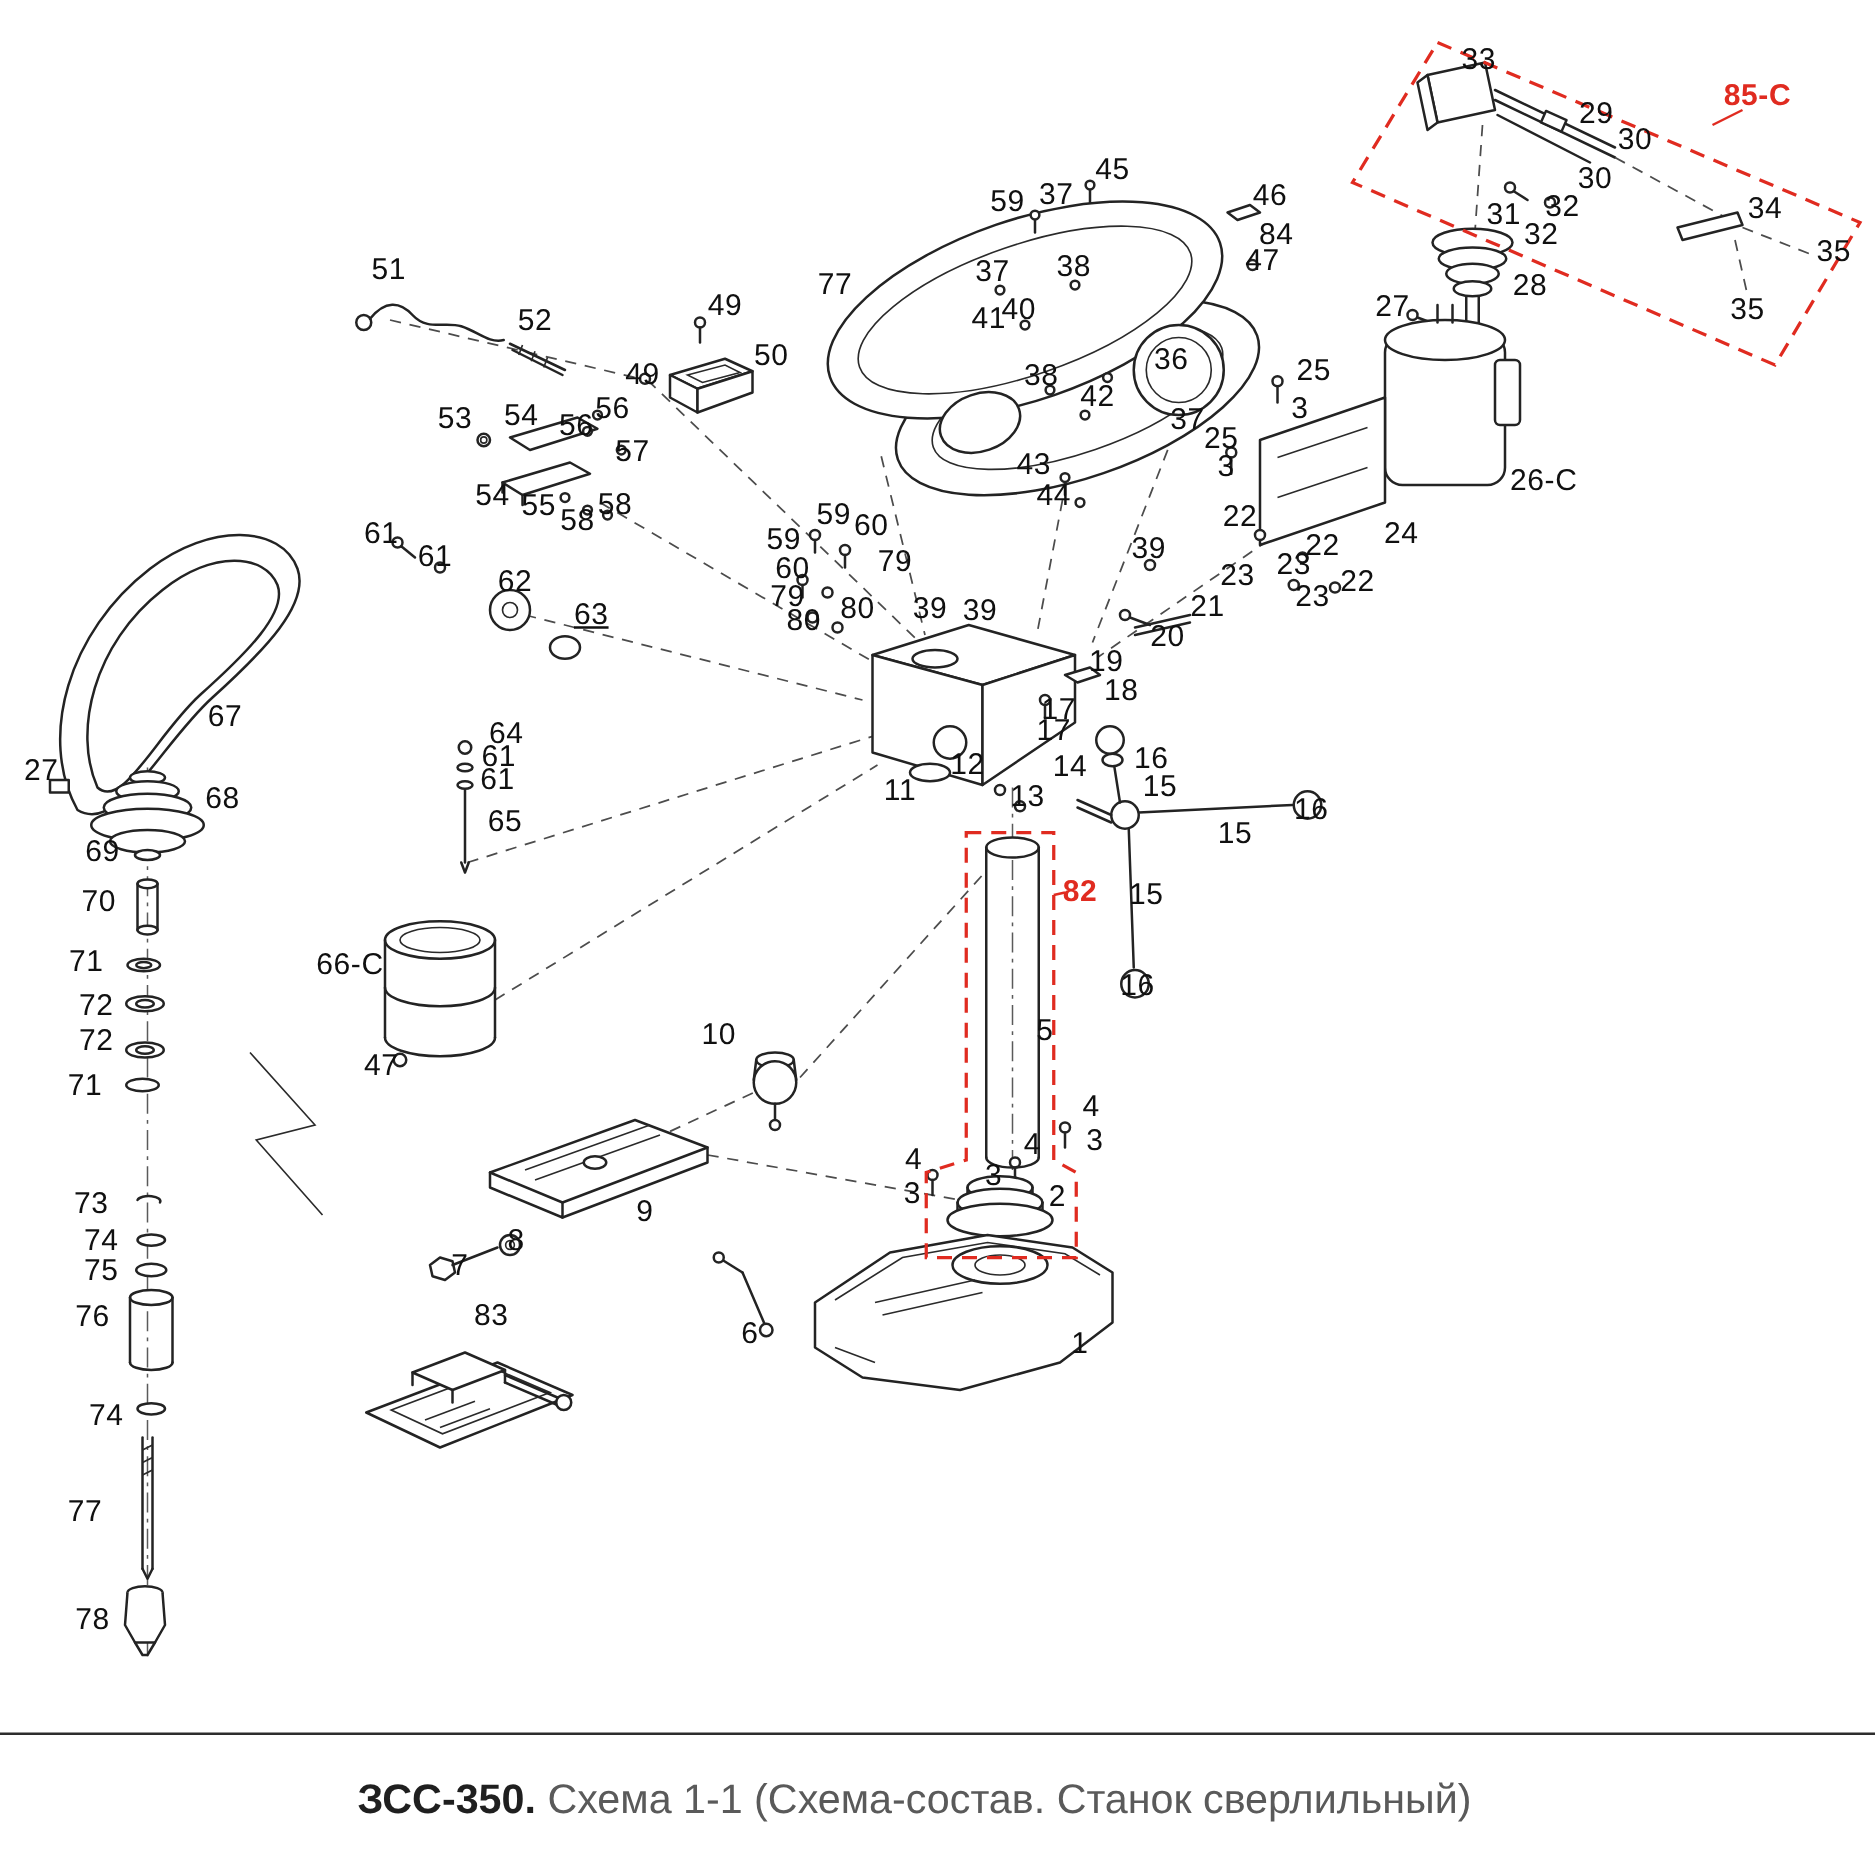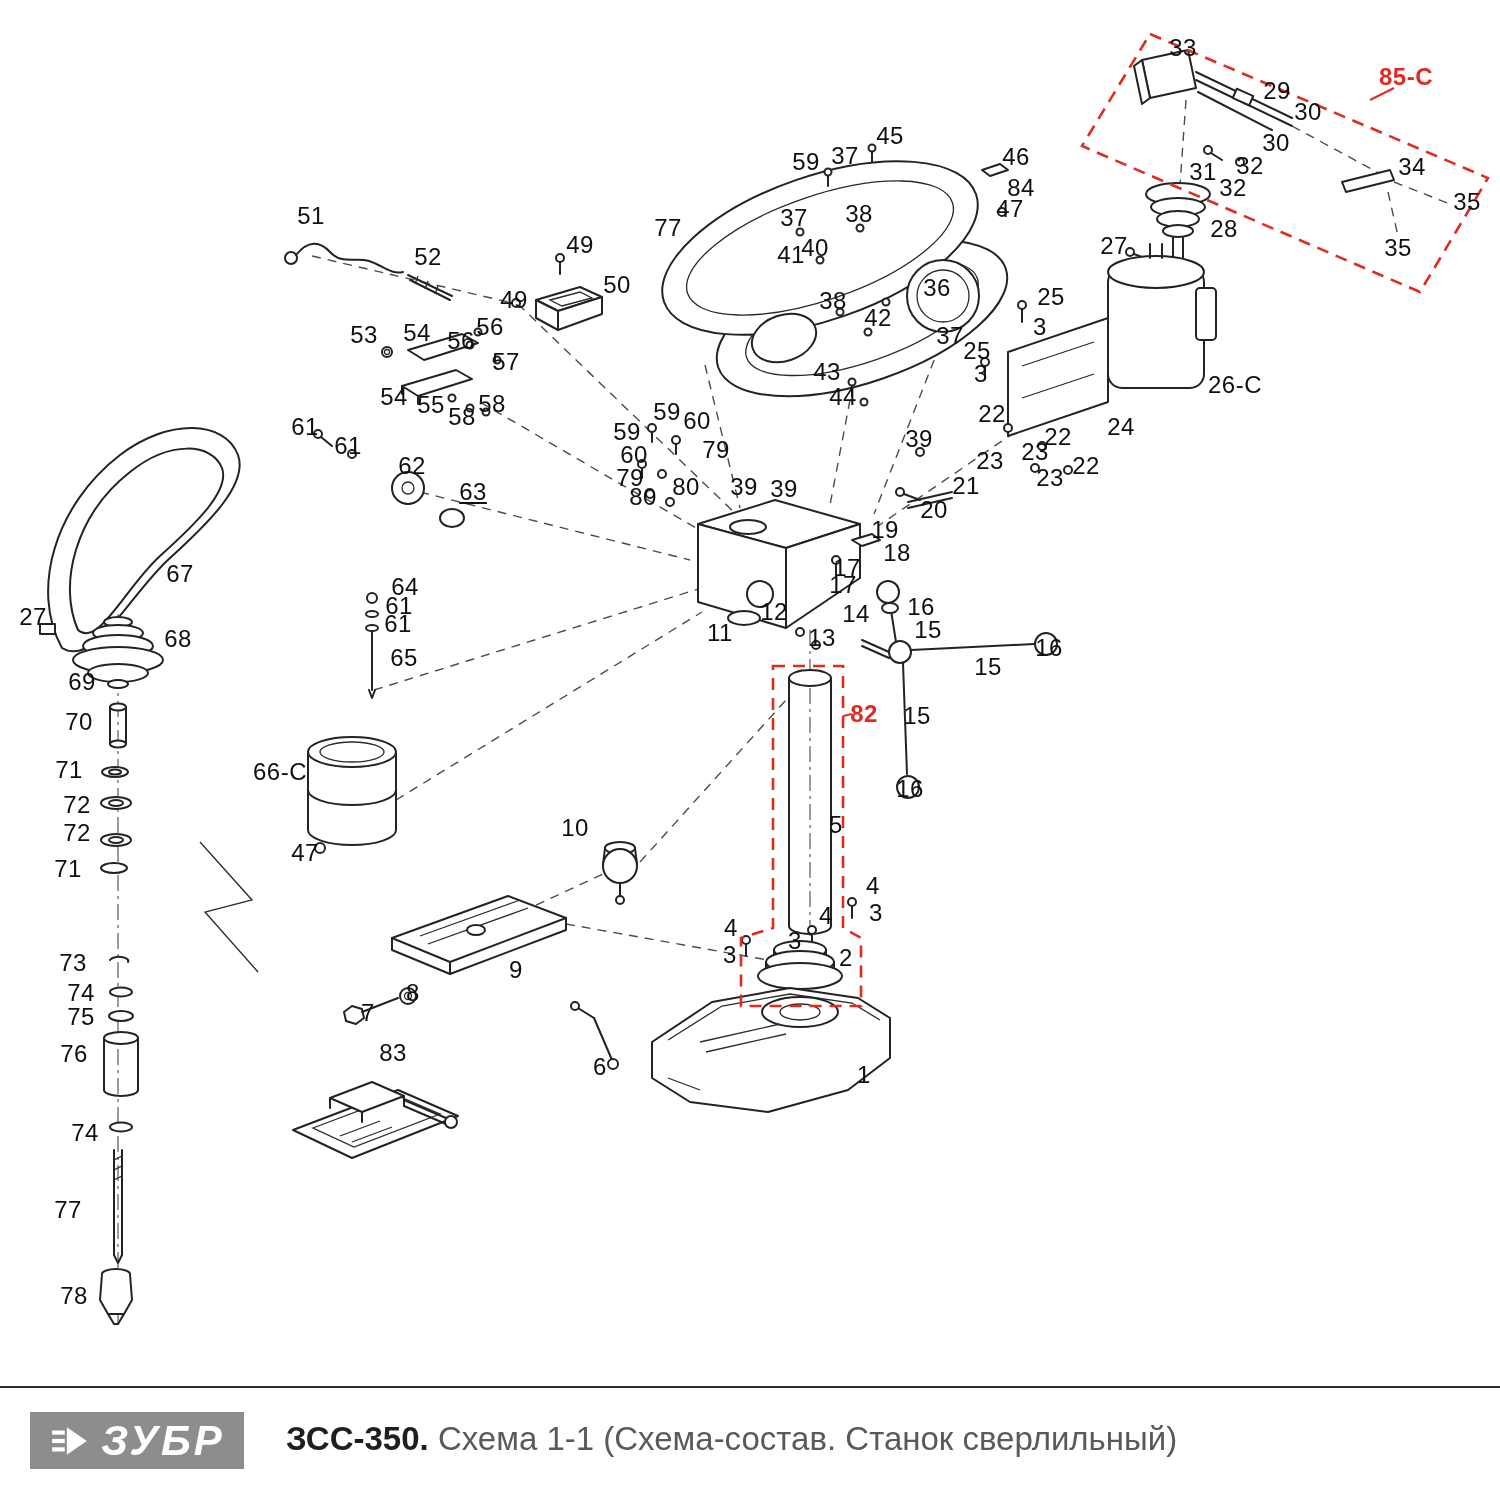--- a/index.html
+++ b/index.html
@@ -492,27 +492,18 @@
       <div class="part-label" style="left: 393px; top: 1053px;">83</div>
       <div class="part-label" style="left: 600px; top: 1067px;">6</div>
       <div class="part-label" style="left: 864px; top: 1075px;">1</div>
       <div class="part-label" style="left: 85px; top: 1133px;">74</div>
       <div class="part-label" style="left: 68px; top: 1210px;">77</div>
       <div class="part-label" style="left: 74px; top: 1296px;">78</div>
     </div>
 
   <div class="footer-rule"></div>
 
-  <div class="logo">
-    <svg width="42" height="42" viewBox="0 0 40 40">
-      <line x1="3" y1="12" x2="15" y2="12" stroke="#fff" stroke-width="4"></line>
-      <line x1="3" y1="20" x2="15" y2="20" stroke="#fff" stroke-width="4"></line>
-      <line x1="3" y1="28" x2="15" y2="28" stroke="#fff" stroke-width="4"></line>
-      <polygon points="17,7 36,20 17,33" fill="#fff"></polygon>
-    </svg>
-    <span>ЗУБР</span>
-  </div>
 
   <div class="footer-title">
     <span class="bold">ЗСС-350.</span><span> Схема 1-1 (Схема-состав. Станок сверлильный)</span>
   </div>
 
 </div>
 
 </body></html>

